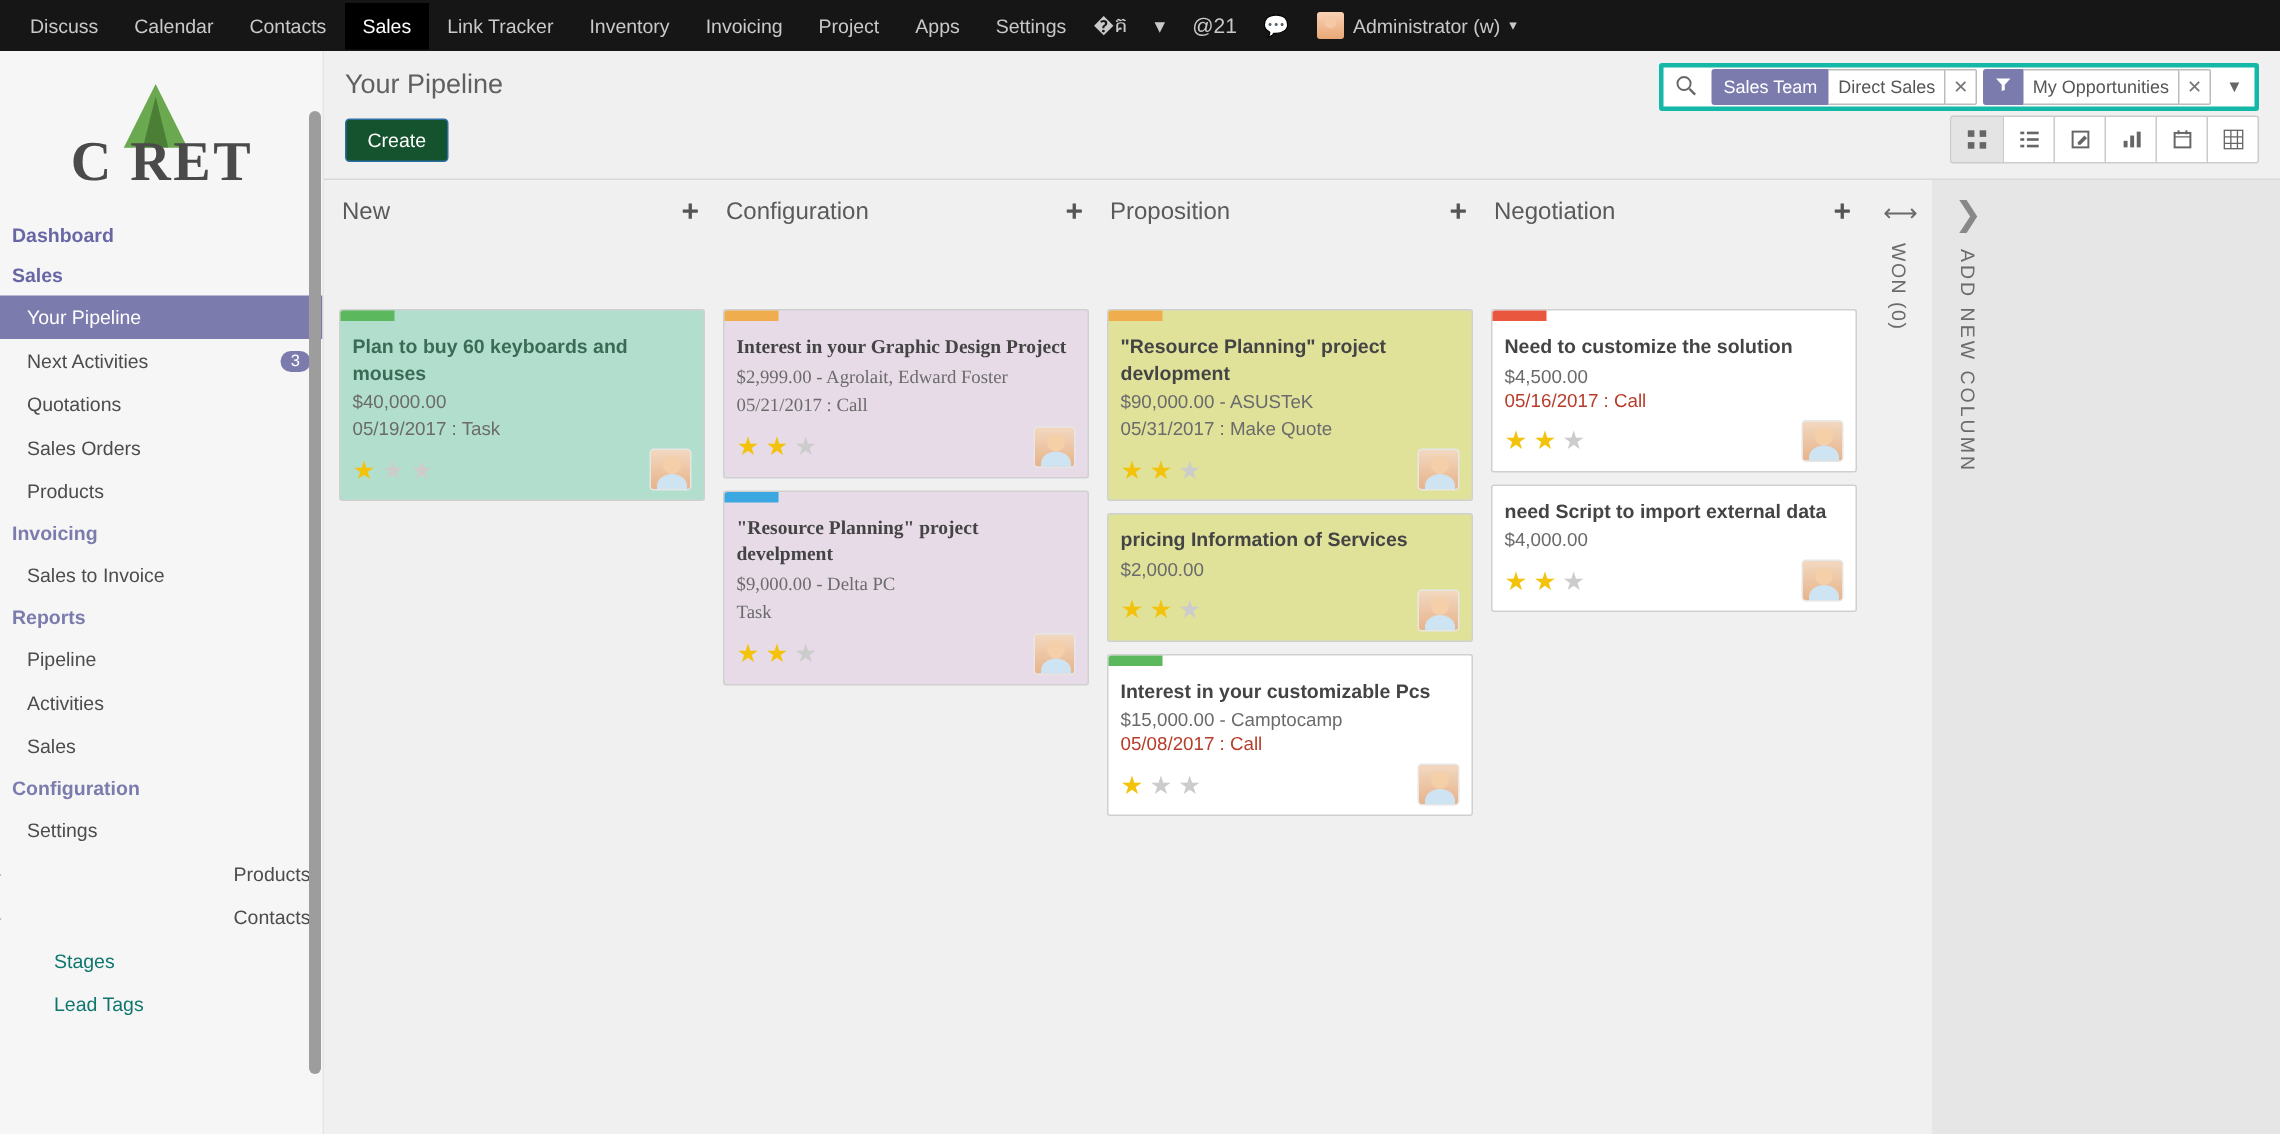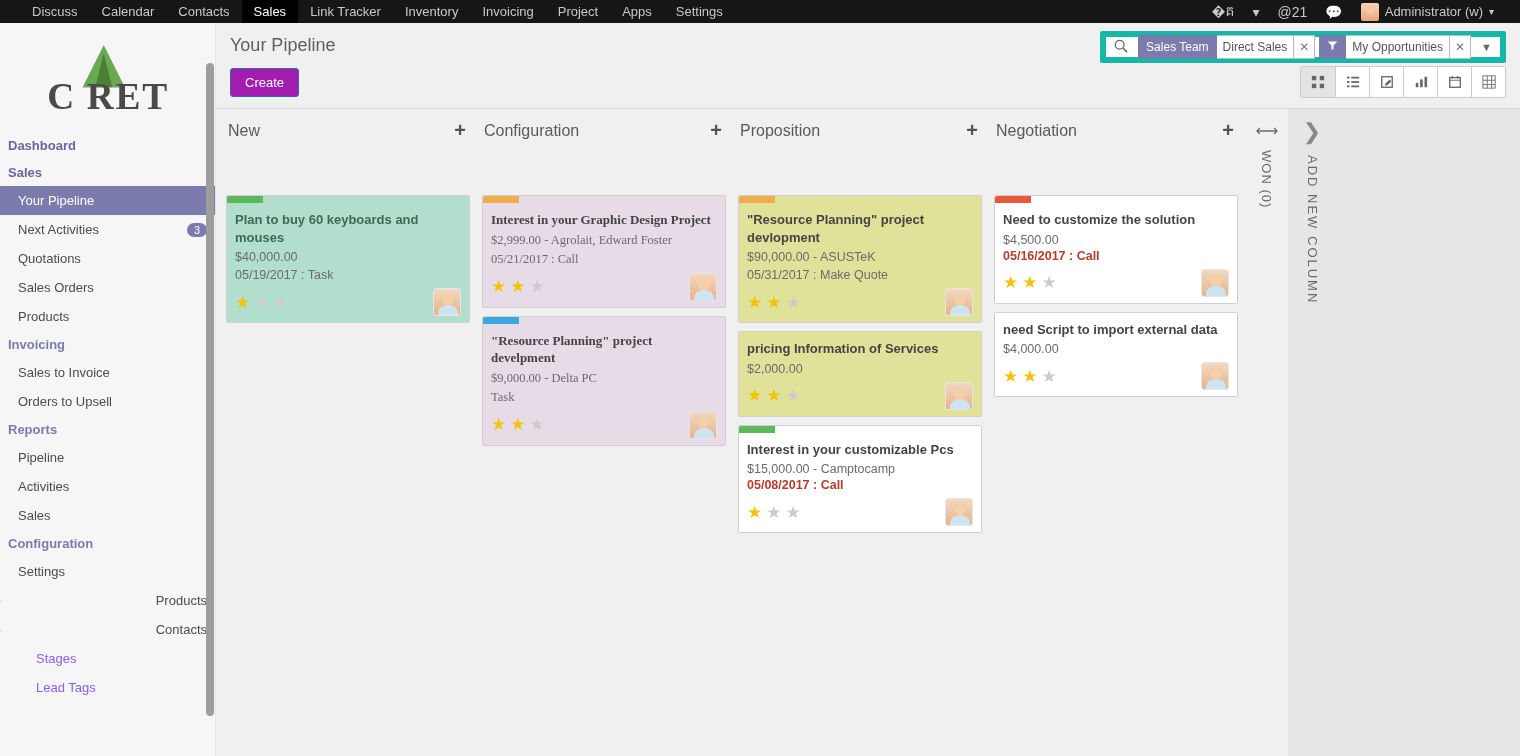--- a/index.html
+++ b/index.html
@@ -1,20 +1,20 @@
 <!DOCTYPE html>
 <html><head>
 <meta charset="utf-8">
 <style>
   * { box-sizing: border-box; margin: 0; padding: 0; }
   html, body { height: 100%; font-family: -apple-system, BlinkMacSystemFont, "Segoe UI", Helvetica, Arial, sans-serif; font-size: 13px; color: #4c4c4c; }
   body { display: flex; flex-direction: column; background: #f0f0f0; }
 
   
-  .topnav { background: #161616; color: #c9c9c9; height: 23px; display: flex; align-items: center; padding: 0 20px; justify-content: space-between; }
+  .topnav { background: #161616; color: #c9c9c9; height: 34px; display: flex; align-items: center; padding: 0 8px; }
   .topnav-left { display: flex; align-items: center; }
   .topnav-item { padding: 8px 12px; font-size: 13px; cursor: pointer; color: #c9c9c9; }
   .topnav-item.active { background: #000; color: #fff; }
   .topnav-right { display: flex; align-items: center; gap: 6px; color: #c9c9c9; }
   .topnav-right .icon-sm { font-size: 14px; padding: 0 6px; }
   .topnav-user { display: flex; align-items: center; gap: 6px; padding: 0 6px; }
   .avatar-sm { width: 18px; height: 18px; background: linear-gradient(#f9d2b4,#e9a777); border-radius: 2px; position: relative; }
   .avatar-sm::after{content:"";position:absolute;left:5px;top:3px;width:8px;height:8px;border-radius:50%;background:#f6c9a6;}
 
   
@@ -23,37 +23,37 @@
   .sidebar-scrollhint { position:absolute; right:1px; top:40px; bottom:40px; width:8px; background:#9d9d9d; border-radius:4px; }
   .logo-wrap { padding: 16px 10px 10px; text-align: center; }
   .logo-svg { width: 170px; height: 80px; }
   .side-section { padding: 6px 8px; font-weight: bold; color: #7c7bad; }
   .side-section.strong{ color:#6866a5; }
   .side-item { padding: 7px 8px 7px 18px; font-size: 13px; color: #4c4c4c; cursor: pointer; display:flex; align-items:center; justify-content:space-between;}
   .side-item.active { background: #7c7bad; color: #fff; }
   .side-badge { background: #7c7bad; color: #fff; border-radius: 10px; font-size: 11px; padding: 1px 7px; }
   .side-item .caret { width: 10px; color:#888; margin-left:-12px; margin-right:4px; font-size:10px;}
   .side-item.has-caret{ padding-left:8px; }
-  .side-sub-item{ padding:7px 8px 7px 36px; font-size:13px; color:#8b5cf6; cursor:pointer;}
+  .side-sub-item{ padding:7px 8px 7px 36px; font-size:13px; color:#0f766e; cursor:pointer;}
 
   .content { flex: 1; display: flex; flex-direction: column; overflow: hidden; background:#f0f0f0; }
 
   .control-panel { border-bottom:1px solid #d8d8d8; background: #f0f0f0; padding: 8px 14px 10px; }
   .cp-row1 { display:flex; justify-content:space-between; align-items:flex-start; }
   .page-title { font-size: 18px; color: #606060; padding:4px 0 10px; }
-  .searchbox { display:flex; align-items:center; border:6px solid #14b8a6; background:#fff; height:32px; min-width: 400px; border-radius:2px;}
+  .searchbox { display:flex; align-items:center; border:3px solid #14b8a6; background:#fff; height:32px; min-width: 400px; border-radius:2px;}
   .searchbox .sicon { padding: 0 8px; color:#666; font-size:14px;}
   .filter-chip { background:#7c7bad; color:#fff; display:flex; align-items:center; height:24px; margin: 0 2px; border-radius:2px; overflow:hidden; font-size:12px;}
   .filter-chip .chip-label{ padding:0 8px;}
   .filter-chip .chip-value{ background:#fff; color:#555; border:1px solid #bbb; border-left:none; padding:3px 6px; height:24px; display:flex; align-items:center;}
   .filter-chip .chip-x{ background:#fff; color:#777; border:1px solid #bbb; border-left:none; height:24px; padding:0 5px; display:flex; align-items:center; cursor:pointer;}
   .filter-chip .chip-funnel{ padding:0 8px; font-size:12px;}
   .search-dd { margin-left:auto; padding:0 8px; color:#666; font-size:11px; cursor:pointer;}
   .cp-row2 { display:flex; justify-content:space-between; align-items:center; }
-  .btn-create { background:#a21caf; color:#fff; border:1px solid #2e6da4; padding:6px 14px; border-radius:3px; cursor:pointer; font-size:13px;}
+  .btn-create { background:#14532d; color:#fff; border:1px solid #2e6da4; padding:6px 14px; border-radius:3px; cursor:pointer; font-size:13px;}
   .view-switch { display:flex; border:1px solid #ccc; border-radius:2px; overflow:hidden;}
   .view-btn { width:34px; height:30px; display:flex; align-items:center; justify-content:center; border-left:1px solid #ccc; background:#fff; color:#666; cursor:pointer;}
   .view-btn:first-child{ border-left:none;}
   .view-btn.active{ background:#e4e4e4;}
 
   
   .kanban-wrap { flex:1; display:flex; overflow:auto; padding: 0 0 0 4px;}
   .kanban-col { width: 256px; flex-shrink:0; padding: 0 0 0 0;}
   .col-header { display:flex; align-items:center; justify-content:space-between; padding: 10px 10px 10px 8px; }
   .col-title { font-size:16px; color:#5a5a5a; }
@@ -64,21 +64,21 @@
   .card.purple{ background:#e7dbe8;font-family:Liberation Serif, serif;}
   .card.olive{ background:#e0e29a;}
   .card-bar{ height:7px; width:36px; margin:-8px 0 8px -8px; border-top-left-radius:2px;}
   .bar-green{ background:#5cb85c;}
   .bar-orange{ background:#f0ad4e;}
   .bar-blue{ background:#3aa7e0;}
   .bar-red{ background:#e9573f;}
   .card-title{ font-weight:bold; color:#3a6b56; font-size:13px; line-height:1.35;}
   .card.purple .card-title, .card.olive .card-title, .card.white .card-title{ color:#444;}
   .card-sub{ color:#6b6b6b; font-size:12.5px; margin-top:4px;}
-  .card-note{ color:#b73d2b; font-weight:bold; font-size:12.5px; margin-top:2px;}
+  .card-note{ color:#b73d2b; font-weight:normal; font-size:12.5px; margin-top:2px;}
   .card-foot{ display:flex; align-items:center; justify-content:space-between; margin-top:6px;}
   .stars{ color:#ccc; font-size:17px; letter-spacing:1px; display:flex; gap:3px;}
   .star{ cursor:pointer;}
   .star.on{ color:#f3c30b;}
   .avatar{ width:28px; height:28px; border-radius:3px; background:linear-gradient(#f2d8c0,#e8b38a); border:1px solid #e6e6e6; position:relative; overflow:hidden;}
   .avatar::before{content:""; position:absolute; left:8px; top:4px; width:12px; height:12px; border-radius:50%; background:#f5cfa8;}
   .avatar::after{content:""; position:absolute; left:4px; top:16px; width:20px; height:16px; border-radius:50% 50% 0 0; background:#cfe4f2;}
 
   .ghost-col{ width:44px; flex-shrink:0; display:flex; flex-direction:column; align-items:center; padding-top:12px; color:#6b6b6b;}
   .ghost-col .arrows{ font-size:16px; margin-bottom:10px; letter-spacing:-2px;}
@@ -145,23 +145,20 @@
         <span>Sales Orders</span>
       </div>
     <div class="side-item">
         <span>Products</span>
       </div>
 
     <div class="side-section">Invoicing</div>
     <div class="side-item">
         <span>Sales to Invoice</span>
       </div>
-    <div class="side-item">
-        <span>Orders to Upsell</span>
-      </div>
 
     <div class="side-section">Reports</div>
     <div class="side-item">
         <span>Pipeline</span>
       </div>
     <div class="side-item">
         <span>Activities</span>
       </div>
     <div class="side-item">
         <span>Sales</span>

